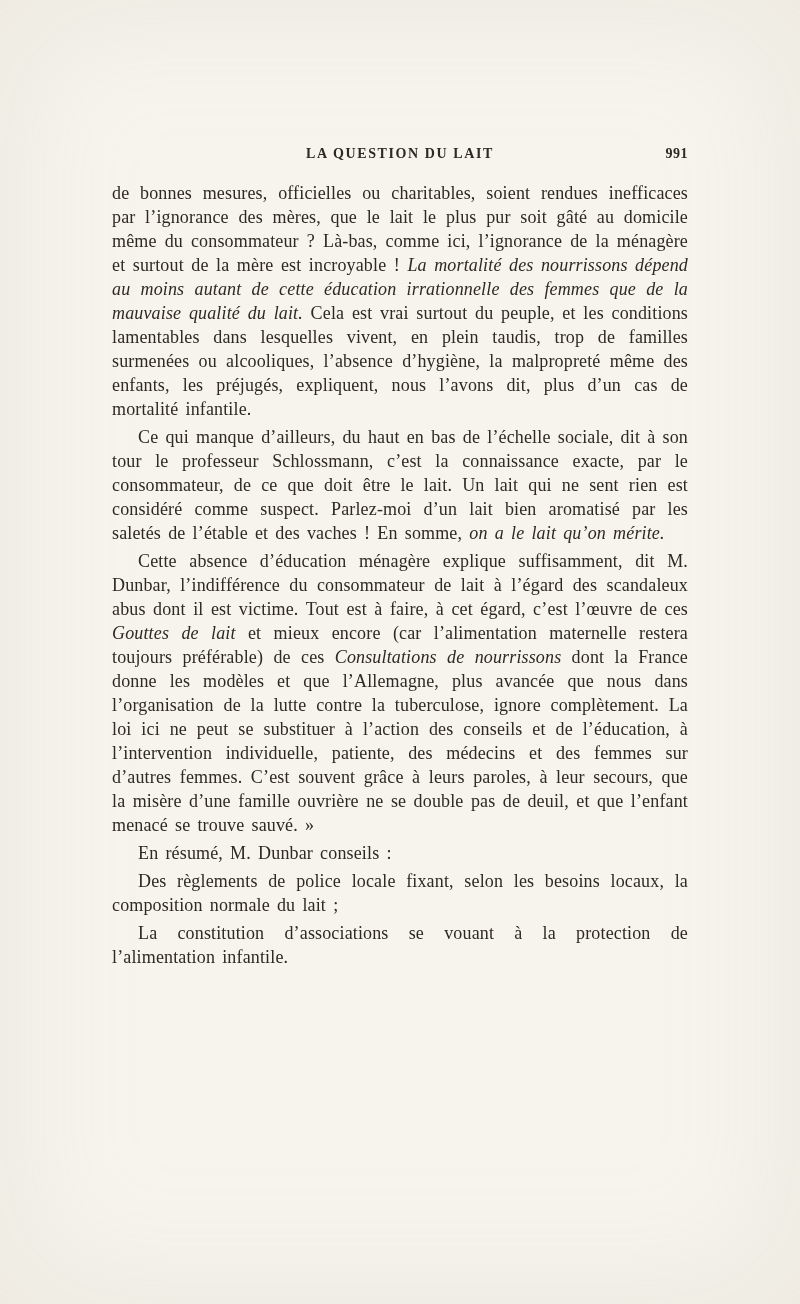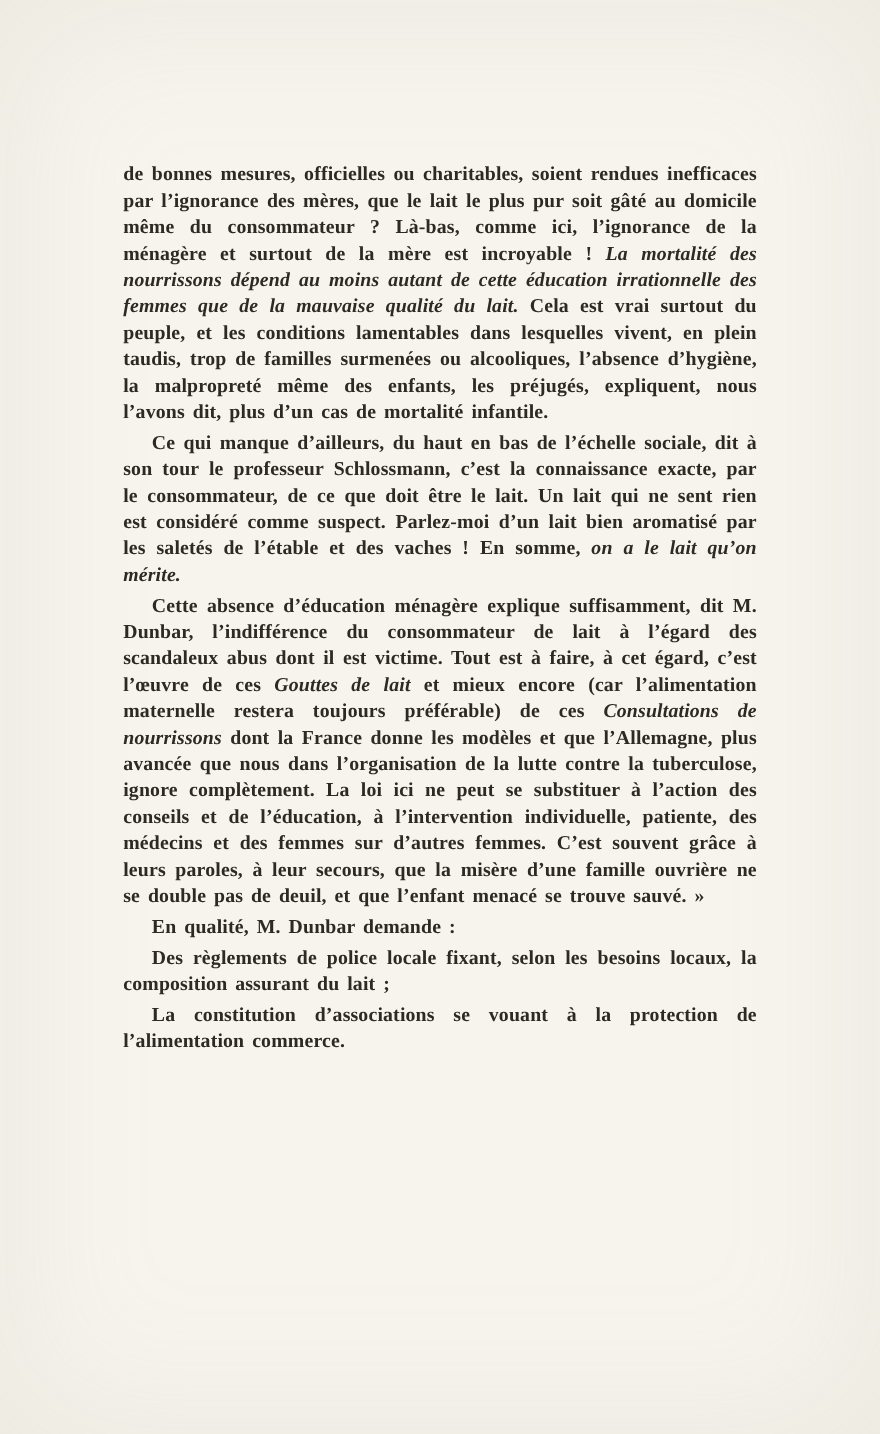--- a/index.html
+++ b/index.html
@@ -34,34 +34,37 @@
     position:absolute;
     right:0;top:0;
     letter-spacing:0.5px;
   }
   .text-block{
     font-size:18px;
     line-height:24px;
     text-align:justify;
     word-spacing:2.5px;
     letter-spacing:0.15px;
-    font-weight:bold;
   }
   p.para{margin:0;}
   p.para + p.para{margin-top:4px;}
   p.para.section{margin-top:30px;}
   p.para.item{margin-top:13px;}
   p.indent{text-indent:26px;}
   .italic{font-style:italic;}
 </style>
 </head>
 <body>
 
 <div class="page">
+  <div class="running-header">
+    <span class="header-title">LA QUESTION DU LAIT</span>
+    <span class="page-number">991</span>
+  </div>
   <div class="text-block">
       <p class="para body"><span>de bonnes mesures, officielles ou charitables, soient rendues inefficaces par l’ignorance des mères, que le lait le plus pur soit gâté au domicile même du consommateur ? Là-bas, comme ici, l’ignorance de la ménagère et surtout de la mère est incroyable ! </span><span class="italic">La mortalité des nourrissons dépend au moins autant de cette éducation irrationnelle des femmes que de la mauvaise qualité du lait.</span><span> Cela est vrai surtout du peuple, et les conditions lamentables dans lesquelles vivent, en plein taudis, trop de familles surmenées ou alcooliques, l’absence d’hygiène, la malpropreté même des enfants, les préjugés, expliquent, nous l’avons dit, plus d’un cas de mortalité infantile.</span></p>
       <p class="para body indent"><span>Ce qui manque d’ailleurs, du haut en bas de l’échelle sociale, dit à son tour le professeur Schlossmann, c’est la connaissance exacte, par le consommateur, de ce que doit être le lait. Un lait qui ne sent rien est considéré comme suspect. Parlez-moi d’un lait bien aromatisé par les saletés de l’étable et des vaches ! En somme, </span><span class="italic">on a le lait qu’on mérite.</span></p>
       <p class="para body indent"><span>Cette absence d’éducation ménagère explique suffisamment, dit M. Dunbar, l’indifférence du consommateur de lait à l’égard des scandaleux abus dont il est victime. Tout est à faire, à cet égard, c’est l’œuvre de ces </span><span class="italic">Gouttes de lait</span><span> et mieux encore (car l’alimentation maternelle restera toujours préférable) de ces </span><span class="italic">Consultations de nourrissons</span><span> dont la France donne les modèles et que l’Allemagne, plus avancée que nous dans l’organisation de la lutte contre la tuberculose, ignore complètement. La loi ici ne peut se substituer à l’action des conseils et de l’éducation, à l’intervention individuelle, patiente, des médecins et des femmes sur d’autres femmes. C’est souvent grâce à leurs paroles, à leur secours, que la misère d’une famille ouvrière ne se double pas de deuil, et que l’enfant menacé se trouve sauvé. »</span></p>
-      <p class="para section indent"><span>En qualité, M. Dunbar demande :</span></p>
-      <p class="para item indent"><span>Des règlements de police locale fixant, selon les besoins locaux, la composition assurant du lait ;</span></p>
-      <p class="para item indent"><span>La constitution d’associations se vouant à la protection de l’alimentation commerce.</span></p>
+      <p class="para section indent"><span>En résumé, M. Dunbar conseils :</span></p>
+      <p class="para item indent"><span>Des règlements de police locale fixant, selon les besoins locaux, la composition normale du lait ;</span></p>
+      <p class="para item indent"><span>La constitution d’associations se vouant à la protection de l’alimentation infantile.</span></p>
     </div>
 </div>
 
 </body></html>

